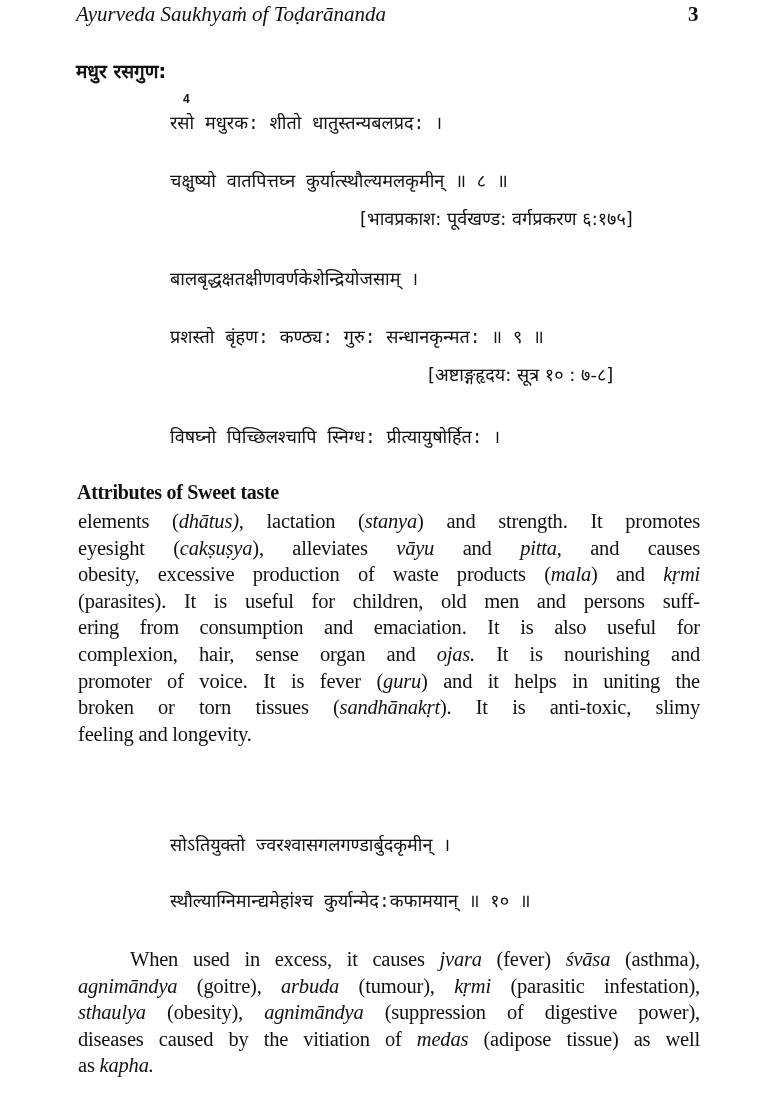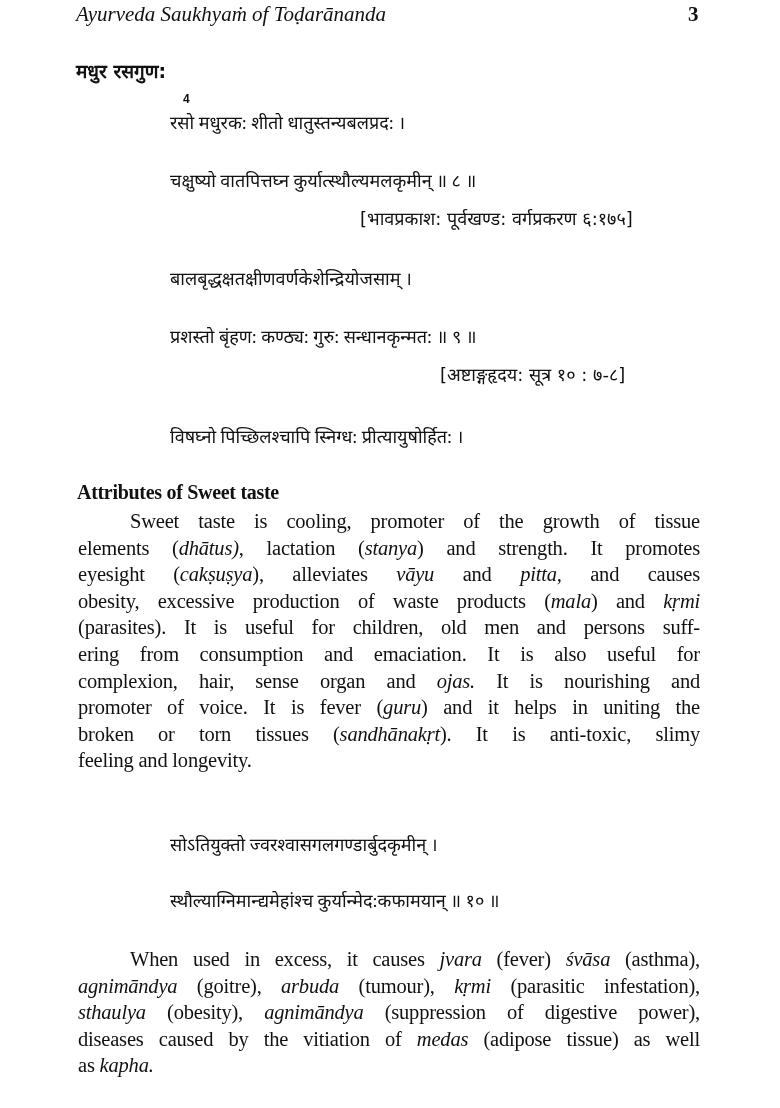--- a/index.html
+++ b/index.html
@@ -5,21 +5,21 @@
   html, body { margin: 0; padding: 0; background: #ffffff; }
   body { width: 780px; height: 1108px; position: relative; overflow: hidden;
          font-family: "Liberation Serif", "DejaVu Serif", serif; color: #111; }
   .abs { position: absolute; white-space: nowrap; }
   .running-head { left: 76px; top: 2px; font-size: 21px; font-style: italic; }
   .page-num { left: 688px; top: 2px; font-size: 21px; font-weight: bold; }
   .skt-heading { left: 76px; top: 58px; font-size: 19px; font-weight: bold;
                  font-family: "DejaVu Sans", sans-serif; }
   .verse-num { left: 183px; top: 92px; font-size: 12px; font-weight: bold;
                font-family: "Liberation Sans", sans-serif; }
-  .verse { font-family: Liberation Serif, serif; font-size: 18px; }
+  .verse { font-family: Liberation Mono, monospace; font-size: 18px; }
   .cite { font-family: "DejaVu Sans", sans-serif; font-size: 18px; }
   .en-heading { left: 77px; top: 481px; font-size: 20px; font-weight: bold;
                 letter-spacing: -0.3px; }
   .para { position: absolute; left: 78px; width: 622px; font-size: 20.5px;
           line-height: 26.6px; text-align: justify; letter-spacing: -0.2px; }
   .para .line { display: block; text-align: justify; text-align-last: justify;
                 white-space: nowrap; height: 26.6px; }
   .para .line.last { text-align-last: left; }
   .para .line.indent { padding-left: 52px; }
   i { font-style: italic; }
@@ -32,27 +32,26 @@
   <div class="abs page-num">3</div>
 
   <div class="abs skt-heading">मधुर रसगुण:</div>
   <div class="abs verse-num">4</div>
 
   <div class="abs verse" style="left:170px; top:110px;">रसो   मधुरक:    शीतो     धातुस्तन्यबलप्रद:     ।</div>
   <div class="abs verse" style="left:170px; top:168px;text-align:center;">चक्षुष्यो  वातपित्तघ्न  कुर्यात्स्थौल्यमलकृमीन् ॥ ८ ॥</div>
   <div class="abs cite" style="left:360px; top:206px;">[भावप्रकाश: पूर्वखण्ड: वर्गप्रकरण ६:१७५]</div>
   <div class="abs verse" style="left:170px; top:266px;">बालबृद्धक्षतक्षीणवर्णकेशेन्द्रियोजसाम्             ।</div>
   <div class="abs verse" style="left:170px; top:324px;">प्रशस्तो बृंहण: कण्ठ्य:  गुरु:  सन्धानकृन्मत: ॥ ९ ॥</div>
-  <div class="abs cite" style="left:440px; top:362px;">[अष्टाङ्गहृदय: सूत्र  १० : ७-८]</div>
+  <div class="abs cite" style="left:428px; top:362px;">[अष्टाङ्गहृदय: सूत्र  १० : ७-८]</div>
   <div class="abs verse" style="left:170px; top:424px;">विषघ्नो  पिच्छिलश्चापि स्निग्ध:  प्रीत्यायुषोर्हित:  ।</div>
 
   <div class="abs en-heading">Attributes of Sweet taste</div>
 
   <div class="para" style="top:508px;">
-      <span class="line indent"><span>Sweet taste  is  cooling,  promoter of  the growth of tissue</span></span>
       <span class="line"><span>elements (</span><i>dhātus)</i><span>,  lactation  (</span><i>stanya</i><span>) and strength.   It promotes</span></span>
       <span class="line"><span>eyesight  (</span><i>cakṣuṣya</i><span>),   alleviates </span><i>vāyu</i><span>  and   </span><i>pitta,</i><span>   and   causes</span></span>
       <span class="line"><span>obesity, excessive production of waste products  (</span><i>mala</i><span>) and  </span><i>kṛmi</i></span>
       <span class="line"><span>(parasites).   It is useful for children, old men  and persons suff-</span></span>
       <span class="line"><span>ering from  consumption  and emaciation.   It is  also useful for</span></span>
       <span class="line"><span>complexion, hair,  sense  organ  and </span><i>ojas.</i><span>  It is  nourishing and</span></span>
       <span class="line"><span>promoter of voice.  It is fever (</span><i>guru</i><span>) and it helps in  uniting the</span></span>
       <span class="line"><span>broken  or  torn  tissues  (</span><i>sandhānakṛt</i><span>).   It  is  anti-toxic,  slimy</span></span>
       <span class="line last"><span>feeling and longevity.</span></span>
     </div>

